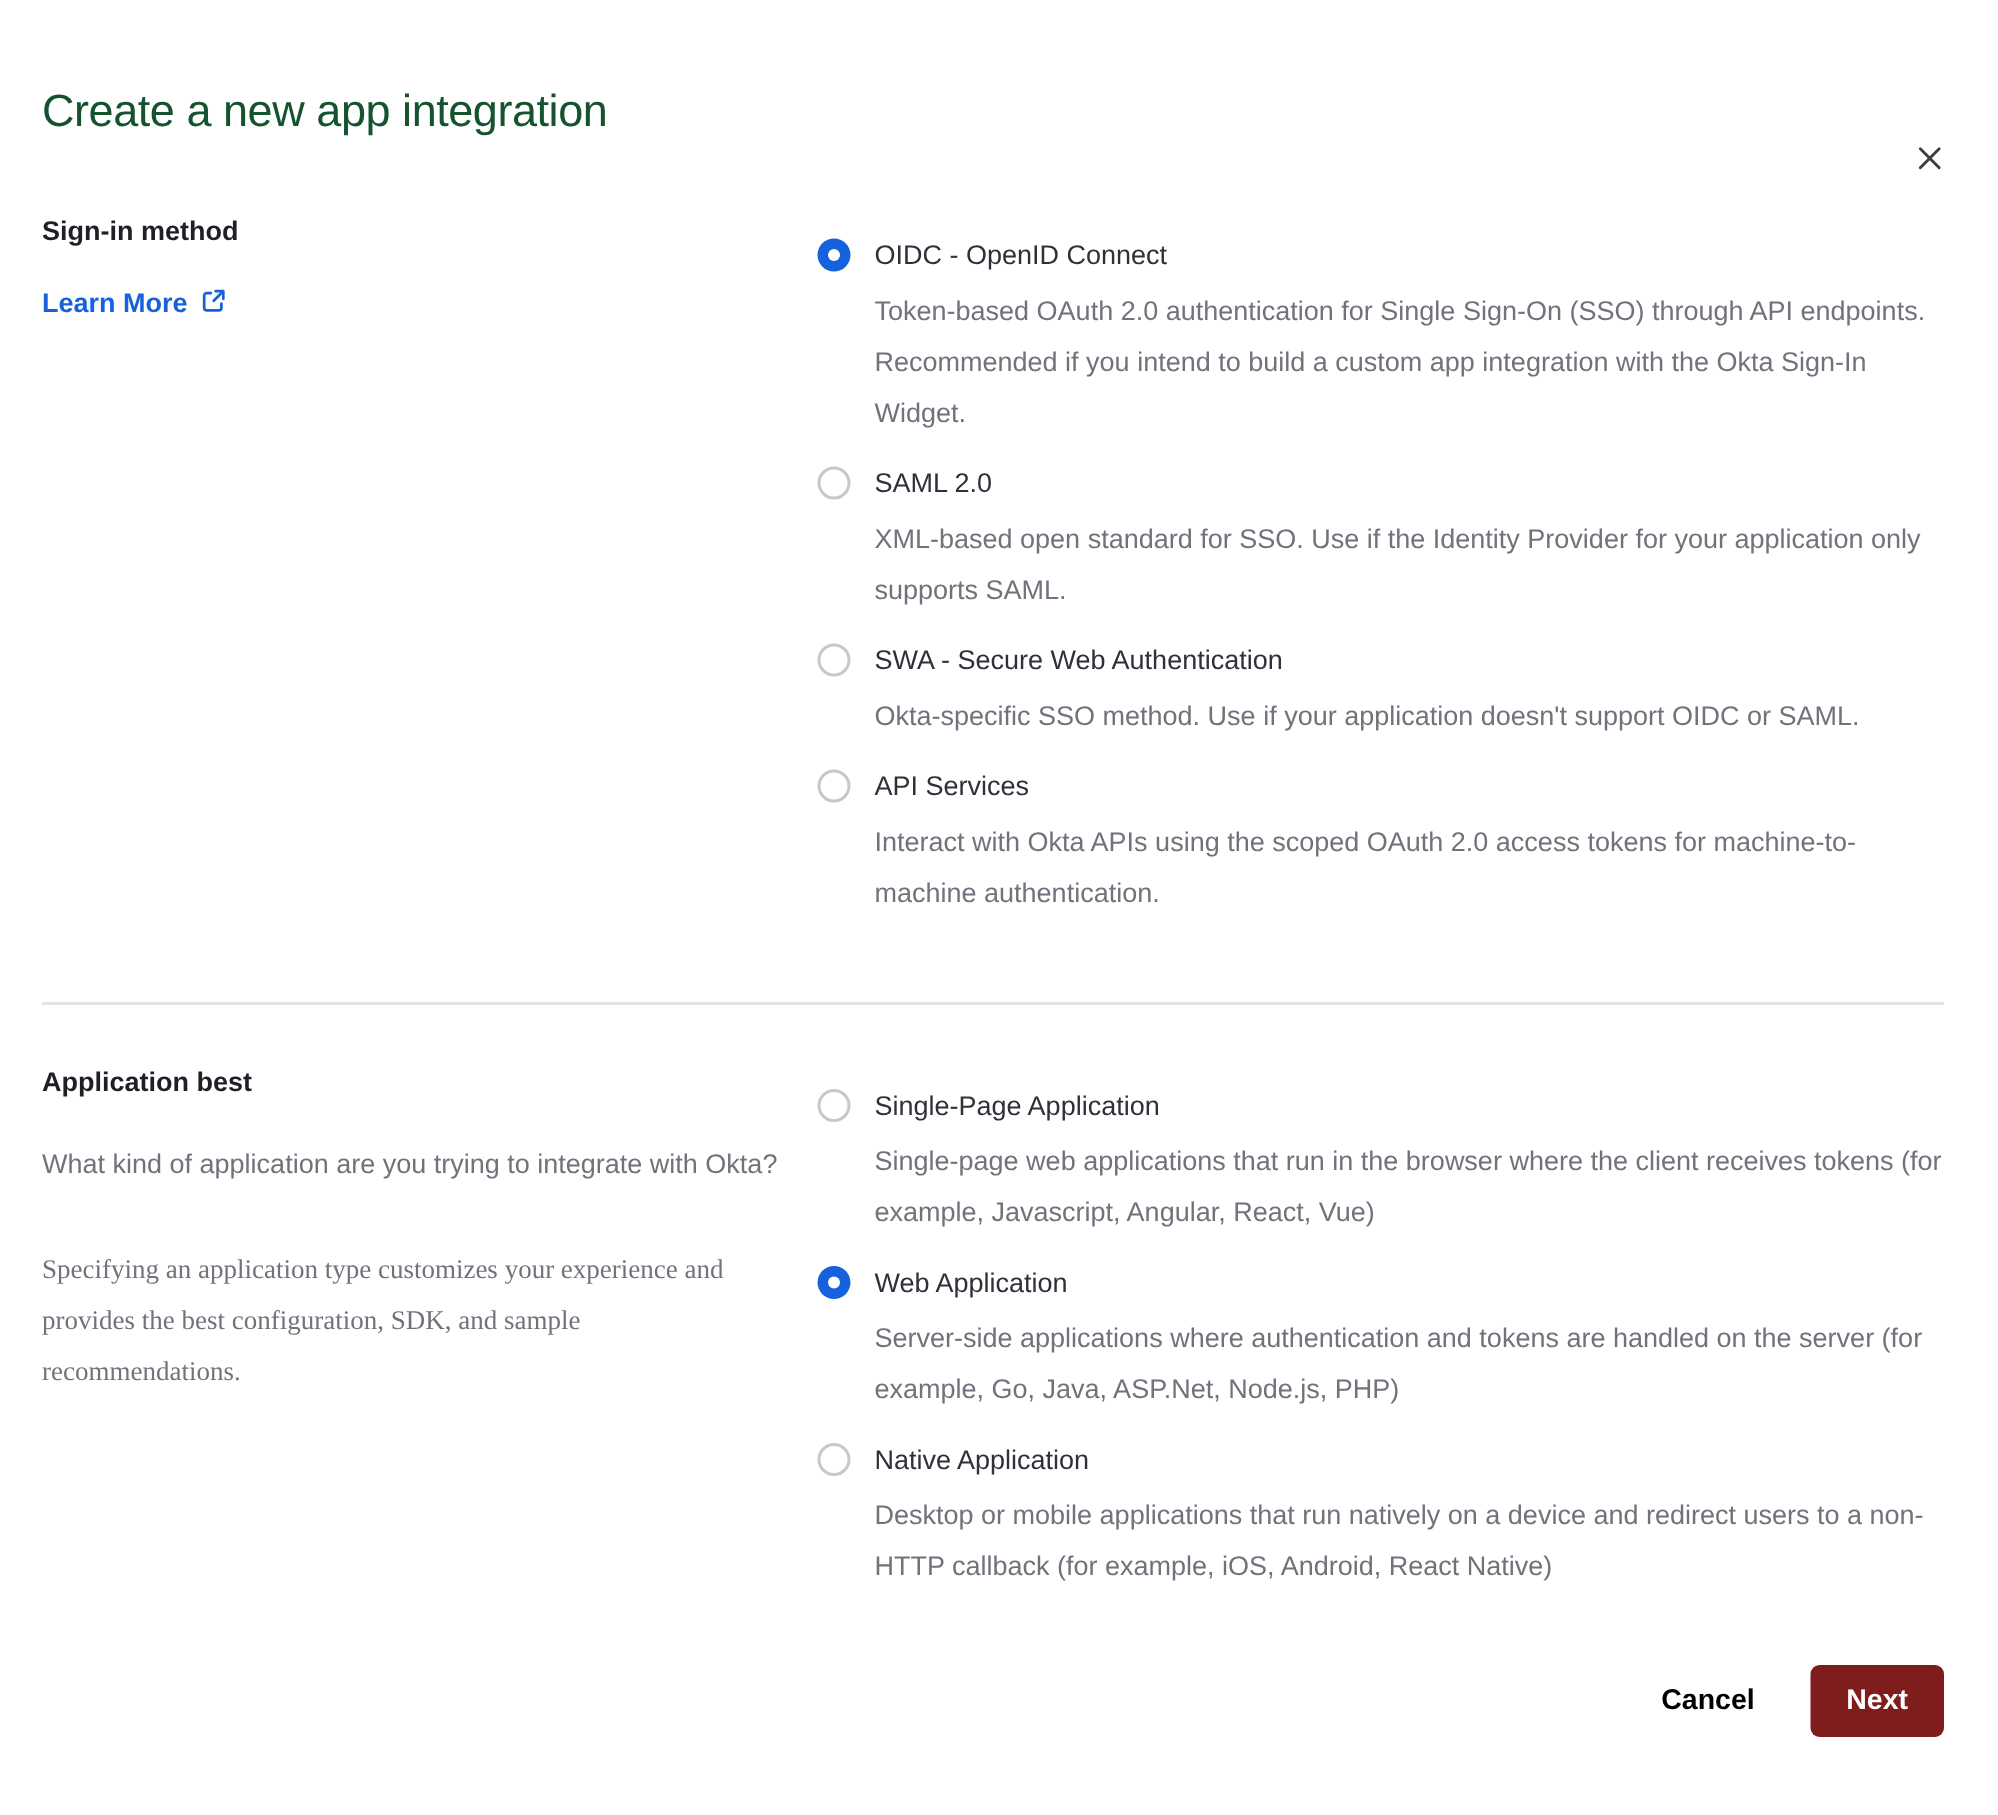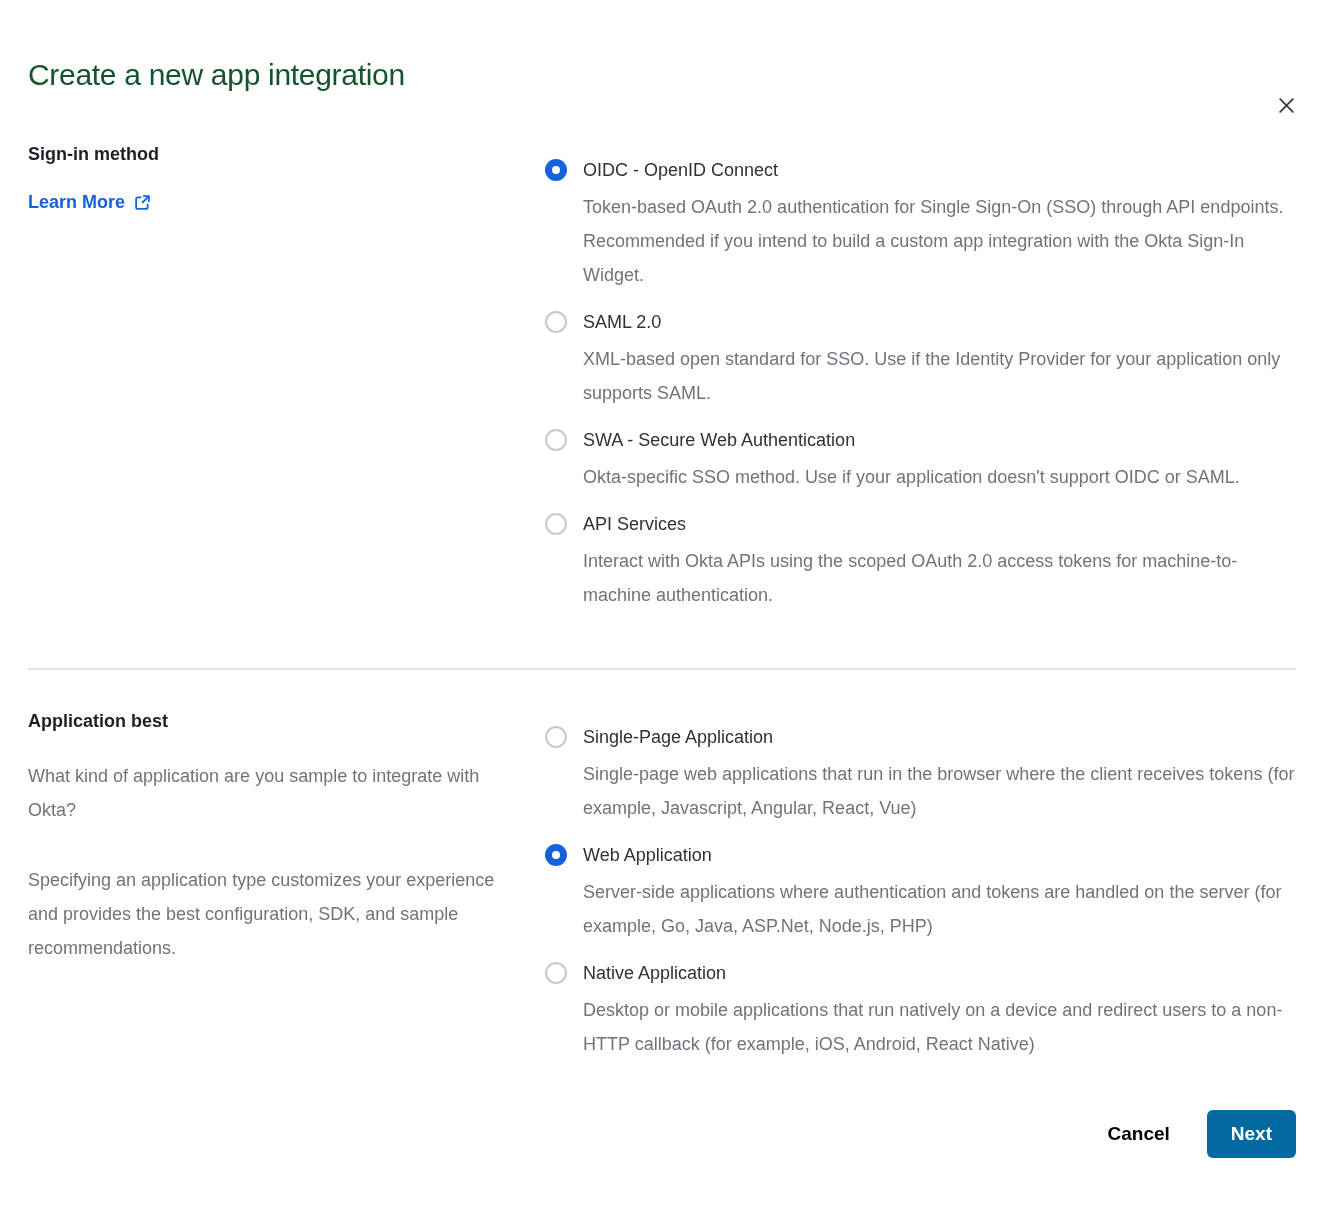--- a/index.html
+++ b/index.html
@@ -33,32 +33,32 @@
     align-items: start;
   }
   .row-signin { margin-top: 48px; }
 
   .section-label {
     font-size: 18px; line-height: 24px;
     font-weight: 700; color: #1f1f28;
   }
   .learn-more {
     margin-top: 26px;
-    display: inline-flex; align-items: center; gap: 9px;
+    display: inline-flex; gap: 9px;
     font-size: 18px; font-weight: 700;
     color: #1662dd; text-decoration: none; cursor: pointer;
   }
 
   .left-para {
     font-size: 18px; line-height: 34px;
     color: #72727c;
     padding-right: 24px;
   }
   .left-para.first { margin-top: 26px; }
-  .left-para.second { margin-top: 36px; }
+  .left-para.second { margin-top: 36px; font-family: Liberation Serif, serif; }
 
   .option {
     display: grid;
     grid-template-columns: 38px 1fr;
     margin-bottom: 18px;
     cursor: pointer;
     margin-top: 16px;
   }
   .option:last-child { margin-bottom: 0; }
 
@@ -109,21 +109,21 @@
     gap: 37px;
     margin-top: 49px;
   }
   .cancel-link {
     background: none; border: none;
     font-family: inherit;
     font-size: 19px; font-weight: 700;
     color: #000000; cursor: pointer;
   }
   .next-btn {
-    background: #0369a1;
+    background: #7f1d1d;
     color: #ffffff;
     border: none; border-radius: 6px;
     font-family: inherit;
     font-size: 19px; font-weight: 700;
     padding: 13px 24px;
     cursor: pointer;
   }
 </style>
 </head>
 <body>
@@ -185,21 +185,21 @@
         </div>
       </div>
     </div>
   </div>
 
   <hr class="divider">
 
   <div class="section-row">
     <div>
       <div class="section-label">Application best</div>
-      <p class="left-para first">What kind of application are you sample to integrate with Okta?</p>
+      <p class="left-para first">What kind of application are you trying to integrate with Okta?</p>
       <p class="left-para second">Specifying an application type customizes your experience and provides the best configuration, SDK, and sample recommendations.</p>
     </div>
 
     <div>
       <div class="option">
         <span class="radio"></span>
         <div>
           <div class="option-title">Single-Page Application</div>
           <div class="option-desc">Single-page web applications that run in the browser where the client receives tokens (for example, Javascript, Angular, React, Vue)</div>
         </div>

